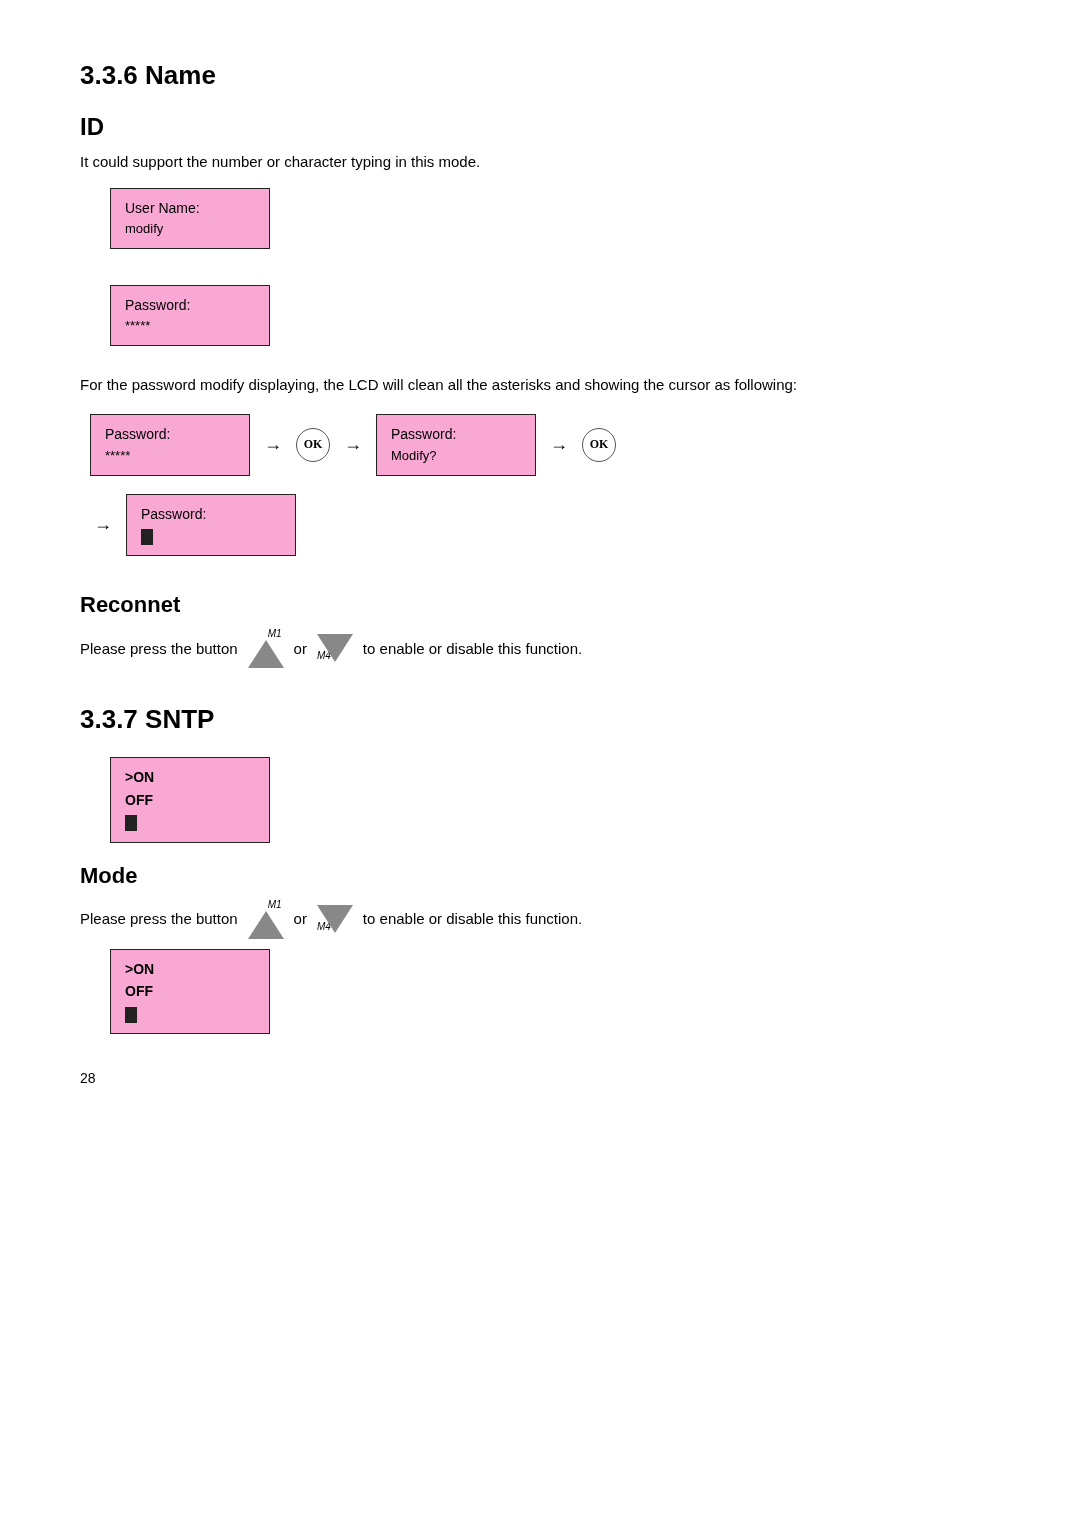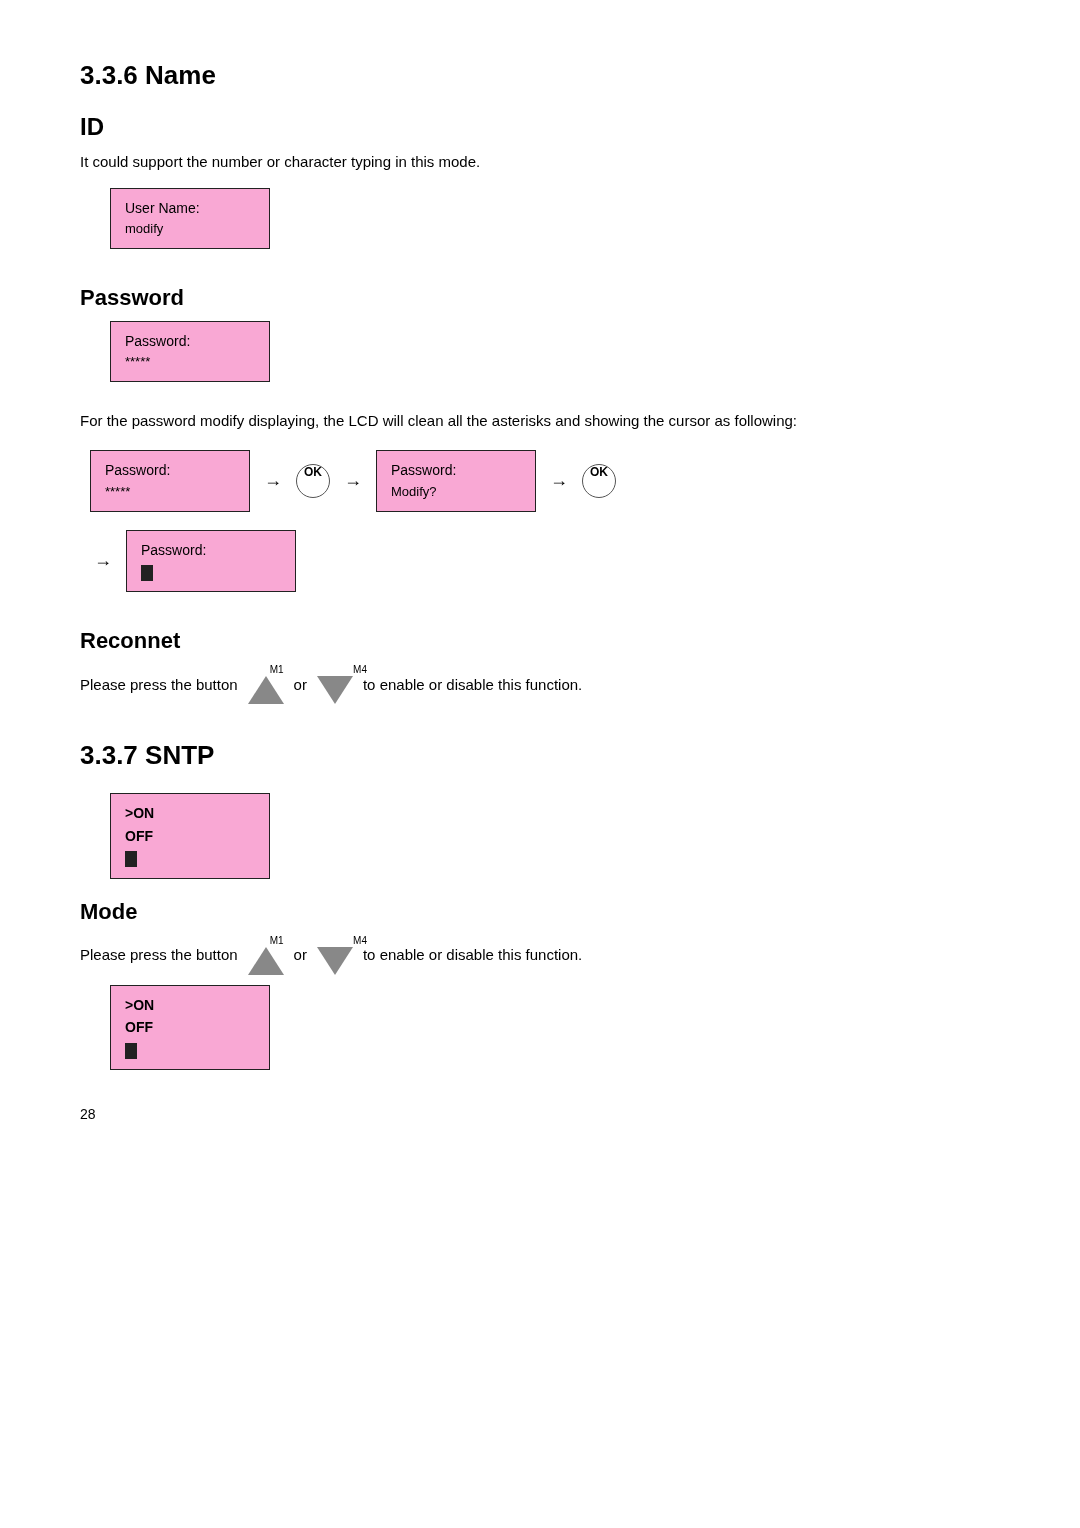--- a/index.html
+++ b/index.html
@@ -65,28 +65,30 @@
       align-items: center;
       gap: 10px;
       margin: 18px 0 18px 0;
     }
     .arrow-sym {
       font-size: 18px;
       margin: 0 4px;
     }
     .ok-circle {
       display: inline-flex;
+      align-items: center;
       justify-content: center;
       border: 1.5px solid #555;
       border-radius: 50%;
       width: 34px;
       height: 34px;
       font-size: 12px;
       font-weight: bold;
       background: #fff;
+      font-family: Liberation Serif, serif;
     }
     .btn-m1 {
       display: inline-flex;
       flex-direction: column;
       align-items: center;
       justify-content: flex-end;
       vertical-align: middle;
     }
     .btn-m1 .btn-label {
       font-size: 10px;
@@ -97,44 +99,45 @@
       width: 0;
       height: 0;
       border-left: 18px solid transparent;
       border-right: 18px solid transparent;
       border-bottom: 28px solid #888;
       display: inline-block;
       vertical-align: middle;
     }
     .btn-m4-wrap {
       display: inline-flex;
-      flex-direction: column;
+      flex-direction: row;
       align-items: center;
       vertical-align: middle;
     }
     .btn-m4-label {
       font-size: 10px;
       margin-bottom: 1px;
       margin-right: -14px;
       align-self: flex-end;
     }
     .triangle-down {
       width: 0;
       height: 0;
       border-left: 18px solid transparent;
       border-right: 18px solid transparent;
       border-top: 28px solid #888;
       display: inline-block;
       vertical-align: middle;
     }
     .inline-button {
       display: inline-flex;
-      align-items: flex-end;
+      align-items: center;
       vertical-align: middle;
       margin: 0 4px;
+      font-style: italic;
     }
     .page-number {
       margin-top: 30px;
       font-size: 14px;
     }
     .reconnet-row {
       display: flex;
       align-items: center;
       gap: 6px;
       font-size: 15px;
@@ -158,21 +161,20 @@
     <p class="desc">It could support the number or character typing in this mode.</p>
     <div class="box-section">
       <div class="lcd-box">
         <div class="label">User Name:</div>
         <div class="value">modify</div>
       </div>
     </div>
   </div>
 
   <div class="section-block">
-    <h2 class="sub-title">Password</h2>
     <div class="box-section">
       <div class="lcd-box">
         <div class="label">Password:</div>
         <div class="value">*****</div>
       </div>
     </div>
     <p class="desc" style="margin-top:18px;">For the password modify displaying, the LCD will clean all the asterisks and showing the cursor as following:</p>
 
     <div class="arrow-row" style="margin-left:10px;">
 

